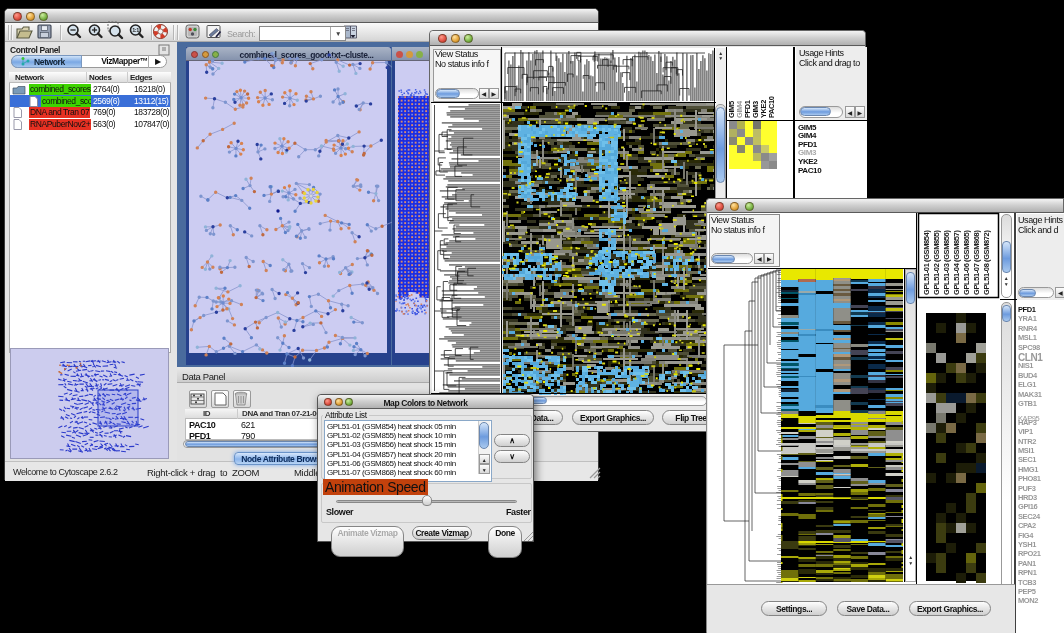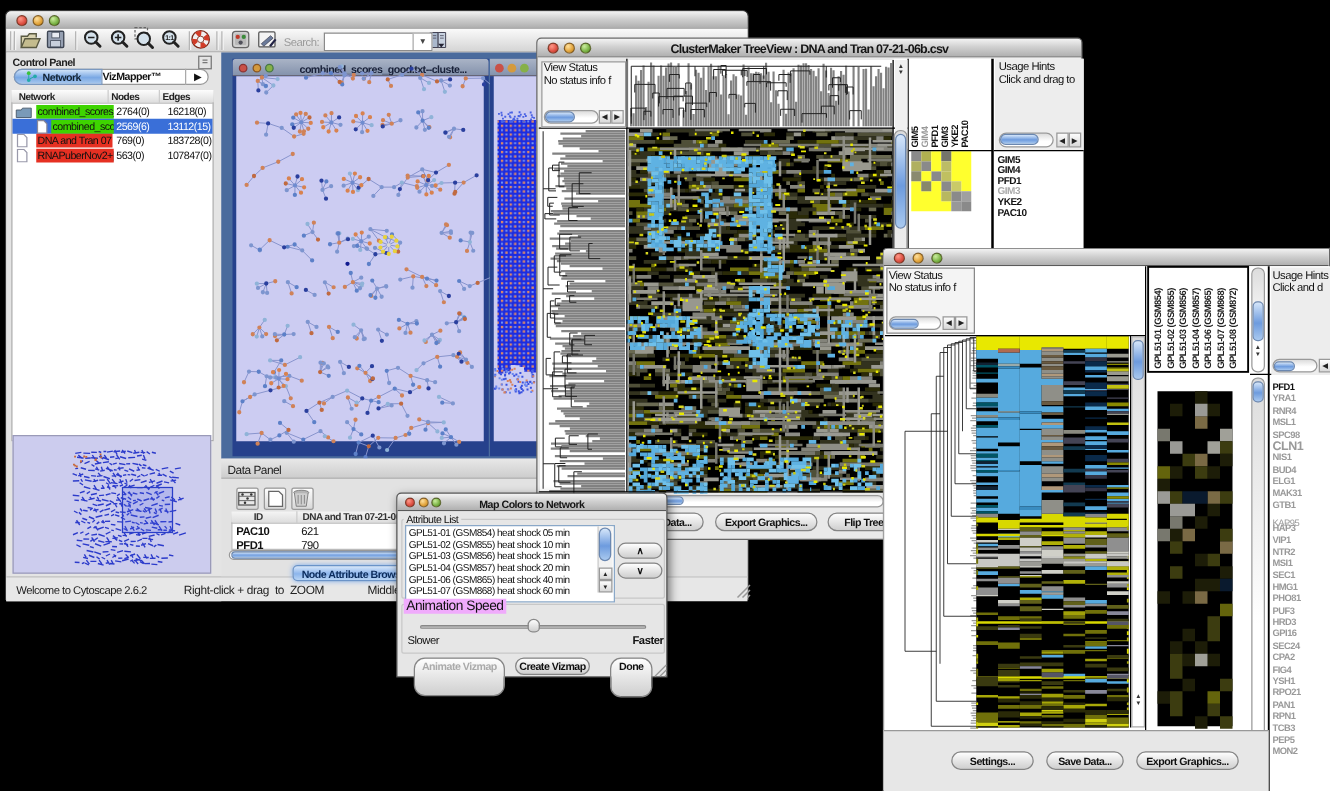--- a/index.html
+++ b/index.html
@@ -95,21 +95,21 @@
       <path d="M5 4h4M5 6h4" stroke="#777"></path>
     </svg>
     <div class="abs" style="left:6px;top:46px;width:156px;height:13px;background:#fff;border:1px solid #999;border-radius:7px"></div>
     <div class="abs" style="left:6px;top:46px;width:71px;height:13px;background:linear-gradient(#cfe2f8,#7aa8e4 55%,#a8c8ee);border:1px solid #7a98c0;border-radius:7px 0 0 7px;text-align:center;font-size:8.5px;font-weight:bold;color:#123;line-height:13px">&nbsp;&nbsp;&nbsp;Network</div>
     <svg width="12" height="12" viewBox="0 0 12 12" style="left:15px;top:47px">
       <circle cx="3" cy="2.5" r="1.5" fill="#3ac23a"></circle>
       <circle cx="3" cy="8" r="1.5" fill="#2aa"></circle>
       <circle cx="8" cy="5" r="1.5" fill="#2aa"></circle>
       <path d="M3 4v3M4 7l3-1.5" stroke="#2aa" stroke-width=".8"></path>
     </svg>
-    <div class="abs" style="left:77px;top:46px;width:66px;height:13px;font-size:8.5px;font-weight:bold;color:#111;text-align:left;line-height:13px">VizMapper™</div>
+    <div class="abs" style="left:77px;top:46px;width:66px;height:13px;font-size:8.5px;font-weight:bold;color:#111;text-align:right;line-height:13px">VizMapper™</div>
     <div class="abs" style="left:143px;top:46px;width:19px;height:13px;border-left:1px solid #aaa;text-align:center;font-size:8px;line-height:13px;color:#111">▶</div>
     <div class="abs" style="left:4px;top:63px;width:162px;height:281px;background:#fff;border:1px solid #aaa"></div>
     <div class="abs" style="left:4px;top:63px;width:162px;height:11px;background:linear-gradient(#fdfdfd,#ddd);border-bottom:1px solid #bbb;font-size:8px;font-weight:bold;color:#222">
       <span class="abs" style="left:6px;top:1px">Network</span>
       <span class="abs" style="left:80px;top:1px">Nodes</span>
       <span class="abs" style="left:121px;top:1px">Edges</span>
       <span class="abs" style="left:77px;top:0;width:1px;height:11px;background:#ccc"></span>
       <span class="abs" style="left:118px;top:0;width:1px;height:11px;background:#ccc"></span>
     </div>
     <div class="abs" style="left:5px;top:74.5px;width:160px;height:11.6px;font-size:8.5px;color:#111">
@@ -239,21 +239,20 @@
     <div class="abs" style="left:236px;top:422px;font-size:9px;color:#111">790</div>
     <div class="trk" style="left:178px;top:430.5px;width:268px;height:8.5px"></div>
     <div class="pill" style="left:180px;top:431.5px;width:246px;height:6.5px"></div>
     <div class="abs" style="left:229px;top:443px;width:101px;height:13px;background:linear-gradient(#d7e7fb,#8cb5ec 55%,#b8d4f4);border:1px solid #6a93c8;border-radius:4px;box-shadow:0 0 4px #7aaaee;font-size:8.5px;font-weight:bold;color:#0a2a5a;text-align:center;line-height:12px;white-space:nowrap;overflow:hidden">Node Attribute Browser</div>
   </div>
 <div class="w" style="left:429px;top:30px;width:437px;height:402px;background:#e9e9e9;border:1px solid #666;border-radius:4px 4px 0 0">
     <div class="tbar" style="height:15px"></div>
     <span class="tl r" style="left:8px;top:3px"></span>
     <span class="tl y" style="left:21px;top:3px"></span>
     <span class="tl g" style="left:34px;top:3px"></span>
-    <div class="tt" style="top:3px;font-size:10px;letter-spacing:-0.6px">ClusterMaker TreeView : DNA and Tran 07-21-06b.csv</div>
     <svg width="437" height="402" viewBox="429 30 437 402">
       <rect x="714" y="46" width="152" height="386" fill="#fff"></rect>
       <rect x="502" y="47" width="211" height="54" fill="#fff"></rect>
       <path fill="#828282" d="M503 85.4h1.7v14.6h-1.7zM505 89.5h1.7v10.5h-1.7zM507 59.4h1.7v40.6h-1.7zM509 63.6h1.7v36.4h-1.7zM511 55.0h1.7v45.0h-1.7zM513 51.4h1.7v48.6h-1.7zM515 84.5h1.7v15.5h-1.7zM517 64.4h1.7v35.6h-1.7zM519 49.0h1.7v51.0h-1.7zM521 51.4h1.7v48.6h-1.7zM525 59.6h1.7v40.4h-1.7zM527 51.3h1.7v48.7h-1.7zM529 59.6h1.7v40.4h-1.7zM531 53.0h1.7v47.0h-1.7zM533 49.7h1.7v50.3h-1.7zM535 49.0h1.7v51.0h-1.7zM537 52.4h1.7v47.6h-1.7zM539 52.5h1.7v47.5h-1.7zM541 49.6h1.7v50.4h-1.7zM545 87.0h1.7v13.0h-1.7zM547 71.7h1.7v28.3h-1.7zM549 49.5h1.7v50.5h-1.7zM551 66.3h1.7v33.7h-1.7zM553 90.1h1.7v9.9h-1.7zM555 54.8h1.7v45.2h-1.7zM557 57.2h1.7v42.8h-1.7zM559 61.2h1.7v38.8h-1.7zM561 52.7h1.7v47.3h-1.7zM563 70.9h1.7v29.1h-1.7zM565 52.4h1.7v47.6h-1.7zM567 49.9h1.7v50.1h-1.7zM569 60.0h1.7v40.0h-1.7zM571 59.9h1.7v40.1h-1.7zM573 51.6h1.7v48.4h-1.7zM575 74.6h1.7v25.4h-1.7zM577 59.1h1.7v40.9h-1.7zM579 58.2h1.7v41.8h-1.7zM581 90.4h1.7v9.6h-1.7zM583 63.4h1.7v36.6h-1.7zM585 58.3h1.7v41.7h-1.7zM587 60.0h1.7v40.0h-1.7zM589 74.5h1.7v25.5h-1.7zM591 75.3h1.7v24.7h-1.7zM593 50.6h1.7v49.4h-1.7zM595 90.7h1.7v9.3h-1.7zM597 52.7h1.7v47.3h-1.7zM599 57.6h1.7v42.4h-1.7zM601 57.6h1.7v42.4h-1.7zM603 56.3h1.7v43.7h-1.7zM605 56.7h1.7v43.3h-1.7zM607 57.5h1.7v42.5h-1.7zM609 59.4h1.7v40.6h-1.7zM611 49.1h1.7v50.9h-1.7zM613 56.4h1.7v43.6h-1.7zM615 80.7h1.7v19.3h-1.7zM617 56.1h1.7v43.9h-1.7zM619 71.2h1.7v28.8h-1.7zM621 82.0h1.7v18.0h-1.7zM625 54.8h1.7v45.2h-1.7zM627 90.0h1.7v10.0h-1.7zM629 56.9h1.7v43.1h-1.7zM631 57.6h1.7v42.4h-1.7zM633 53.6h1.7v46.4h-1.7zM635 80.4h1.7v19.6h-1.7zM637 50.8h1.7v49.2h-1.7zM639 51.4h1.7v48.6h-1.7zM641 49.5h1.7v50.5h-1.7zM643 49.6h1.7v50.4h-1.7zM645 51.0h1.7v49.0h-1.7zM647 54.1h1.7v45.9h-1.7zM649 55.5h1.7v44.5h-1.7zM651 60.0h1.7v40.0h-1.7zM653 53.5h1.7v46.5h-1.7zM655 72.0h1.7v28.0h-1.7zM657 50.0h1.7v50.0h-1.7zM659 55.4h1.7v44.6h-1.7zM661 73.4h1.7v26.6h-1.7zM663 53.1h1.7v46.9h-1.7zM665 55.2h1.7v44.8h-1.7zM667 79.5h1.7v20.5h-1.7zM669 60.0h1.7v40.0h-1.7zM671 55.8h1.7v44.2h-1.7zM673 58.8h1.7v41.2h-1.7zM675 51.5h1.7v48.5h-1.7zM677 72.2h1.7v27.8h-1.7zM681 51.9h1.7v48.1h-1.7zM685 52.5h1.7v47.5h-1.7zM689 54.2h1.7v45.8h-1.7zM691 53.9h1.7v46.1h-1.7zM693 86.5h1.7v13.5h-1.7zM695 52.0h1.7v48.0h-1.7zM697 67.9h1.7v32.1h-1.7zM699 59.9h1.7v40.1h-1.7zM701 54.2h1.7v45.8h-1.7zM703 57.2h1.7v42.8h-1.7zM705 69.6h1.7v30.4h-1.7zM707 52.3h1.7v47.7h-1.7zM709 53.0h1.7v47.0h-1.7zM711 49.4h1.7v50.6h-1.7z"></path>
       <path stroke="#222" stroke-width="0.8" fill="none" d="M551.7 86.6h10.7M551.7 86.6v8.3M562.5 86.6v6.3M506.8 66.5h16.2M506.8 66.5v6.5M523.0 66.5v7.2M623.5 86.4h11.2M623.5 86.4v5.3M634.7 86.4v5.4M665.0 61.2h6.3M665.0 61.2v8.0M671.3 61.2v3.4M662.1 66.7h14.8M662.1 66.7v4.7M676.9 66.7v7.7M676.1 68.6h5.4M676.1 68.6v6.3M681.5 68.6v6.0M566.5 73.0h5.6M566.5 73.0v7.9M572.1 73.0v3.4M547.5 81.5h16.9M547.5 81.5v7.0M564.4 81.5v3.2M640.6 89.9h19.6M640.6 89.9v7.2M660.2 89.9v3.3M663.1 75.5h6.7M663.1 75.5v8.7M669.9 75.5v7.3M529.4 86.6h8.0M529.4 86.6v3.9M537.4 86.6v6.7M582.2 74.5h5.7M582.2 74.5v3.3M588.0 74.5v3.6M575.7 51.4h4.2M575.7 51.4v6.5M579.9 51.4v7.5M670.0 66.7h5.3M670.0 66.7v4.9M675.3 66.7v6.6M596.5 64.3h19.0M596.5 64.3v3.3M615.5 64.3v7.2M532.6 69.7h13.7M532.6 69.7v8.5M546.3 69.7v6.3M621.3 71.6h7.5M621.3 71.6v4.5M628.8 71.6v7.5M601.7 58.6h5.3M601.7 58.6v5.2M607.0 58.6v7.4M537.9 75.9h15.1M537.9 75.9v3.5M553.0 75.9v7.0M521.2 73.4h5.1M521.2 73.4v4.4M526.4 73.4v8.3M594.8 81.7h8.5M594.8 81.7v3.2M603.3 81.7v7.4M514.1 88.0h5.6M514.1 88.0v7.1M519.7 88.0v4.3M525.9 76.3h19.5M525.9 76.3v7.9M545.5 76.3v3.8M622.1 58.6h9.0M622.1 58.6v5.0M631.1 58.6v6.7M569.9 54.6h9.6M569.9 54.6v8.0M579.5 54.6v6.9M656.1 83.9h10.4M656.1 83.9v6.1M666.4 83.9v6.6M612.3 65.2h15.6M612.3 65.2v3.6M627.9 65.2v3.2M542.3 85.5h3.7M542.3 85.5v5.9M545.9 85.5v7.6M504.1 85.5h11.0M504.1 85.5v6.7M515.1 85.5v5.6M592.0 55.3h4.7M592.0 55.3v4.0M596.7 55.3v5.2M576.9 55.2h18.0M576.9 55.2v4.5M594.9 55.2v4.7M534.5 58.6h7.9M534.5 58.6v5.9M542.4 58.6v3.2M678.7 87.5h9.3M678.7 87.5v7.1M688.0 87.5v7.0M593.2 53.8h19.1M593.2 53.8v7.0M612.2 53.8v4.7M631.5 55.7h15.4M631.5 55.7v4.2M646.9 55.7v3.1M547.6 65.4h4.3M547.6 65.4v8.8M551.9 65.4v5.2M504 52h200M504 52v46M610 52v10M555 52v8M660 52v9"></path>
       <rect x="431" y="102" width="69" height="290" fill="#fff"></rect>
       <path fill="#828282" d="M467.5 103h31.5v1.7h-31.5zM447.3 105h51.7v1.7h-51.7zM463.9 107h35.1v1.7h-35.1zM449.2 109h49.8v1.7h-49.8zM445.5 111h53.5v1.7h-53.5zM445.8 113h53.2v1.7h-53.2zM449.2 115h49.8v1.7h-49.8zM462.7 117h36.3v1.7h-36.3zM477.8 119h21.2v1.7h-21.2zM440.8 121h58.2v1.7h-58.2zM451.3 123h47.7v1.7h-47.7zM447.2 125h51.8v1.7h-51.8zM481.1 127h17.9v1.7h-17.9zM447.8 129h51.2v1.7h-51.2zM452.9 131h46.1v1.7h-46.1zM442.3 133h56.7v1.7h-56.7zM450.3 135h48.7v1.7h-48.7zM447.3 137h51.7v1.7h-51.7zM444.8 139h54.2v1.7h-54.2zM450.1 141h48.9v1.7h-48.9zM448.9 143h50.1v1.7h-50.1zM450.7 145h48.3v1.7h-48.3zM443.3 147h55.7v1.7h-55.7zM452.0 149h47.0v1.7h-47.0zM448.4 151h50.6v1.7h-50.6zM459.8 153h39.2v1.7h-39.2zM450.5 157h48.5v1.7h-48.5zM477.5 159h21.5v1.7h-21.5zM447.9 161h51.1v1.7h-51.1zM448.5 163h50.5v1.7h-50.5zM449.0 165h50.0v1.7h-50.0zM439.7 167h59.3v1.7h-59.3zM441.6 169h57.4v1.7h-57.4zM460.2 171h38.8v1.7h-38.8zM471.6 173h27.4v1.7h-27.4zM444.7 175h54.3v1.7h-54.3zM442.3 177h56.7v1.7h-56.7zM447.2 179h51.8v1.7h-51.8zM446.4 183h52.6v1.7h-52.6zM444.8 185h54.2v1.7h-54.2zM461.3 187h37.7v1.7h-37.7zM438.8 189h60.2v1.7h-60.2zM455.6 191h43.4v1.7h-43.4zM451.1 193h47.9v1.7h-47.9zM440.7 195h58.3v1.7h-58.3zM443.9 197h55.1v1.7h-55.1zM467.7 199h31.3v1.7h-31.3zM443.1 201h55.9v1.7h-55.9zM446.5 203h52.5v1.7h-52.5zM439.4 205h59.6v1.7h-59.6zM444.5 207h54.5v1.7h-54.5zM447.8 209h51.2v1.7h-51.2zM454.7 211h44.3v1.7h-44.3zM481.0 213h18.0v1.7h-18.0zM447.7 215h51.3v1.7h-51.3zM451.2 217h47.8v1.7h-47.8zM448.9 219h50.1v1.7h-50.1zM448.0 221h51.0v1.7h-51.0zM483.3 223h15.7v1.7h-15.7zM454.7 225h44.3v1.7h-44.3zM451.5 227h47.5v1.7h-47.5zM453.0 229h46.0v1.7h-46.0zM472.4 231h26.6v1.7h-26.6zM440.4 233h58.6v1.7h-58.6zM451.9 235h47.1v1.7h-47.1zM474.4 237h24.6v1.7h-24.6zM448.2 239h50.8v1.7h-50.8zM444.5 241h54.5v1.7h-54.5zM439.0 243h60.0v1.7h-60.0zM445.4 245h53.6v1.7h-53.6zM440.1 247h58.9v1.7h-58.9zM441.1 249h57.9v1.7h-57.9zM450.7 251h48.3v1.7h-48.3zM442.4 253h56.6v1.7h-56.6zM449.0 255h50.0v1.7h-50.0zM442.6 257h56.4v1.7h-56.4zM443.6 259h55.4v1.7h-55.4zM448.0 263h51.0v1.7h-51.0zM463.9 265h35.1v1.7h-35.1zM457.3 267h41.7v1.7h-41.7zM438.9 269h60.1v1.7h-60.1zM455.7 271h43.3v1.7h-43.3zM443.1 273h55.9v1.7h-55.9zM449.0 275h50.0v1.7h-50.0zM450.9 277h48.1v1.7h-48.1zM448.1 279h50.9v1.7h-50.9zM447.3 281h51.7v1.7h-51.7zM451.8 283h47.2v1.7h-47.2zM476.0 285h23.0v1.7h-23.0zM472.8 287h26.2v1.7h-26.2zM440.8 289h58.2v1.7h-58.2zM477.2 291h21.8v1.7h-21.8zM441.6 293h57.4v1.7h-57.4zM483.8 295h15.2v1.7h-15.2zM448.9 297h50.1v1.7h-50.1zM438.5 299h60.5v1.7h-60.5zM451.3 301h47.7v1.7h-47.7zM482.3 303h16.7v1.7h-16.7zM453.7 305h45.3v1.7h-45.3zM439.0 307h60.0v1.7h-60.0zM454.8 309h44.2v1.7h-44.2zM439.9 311h59.1v1.7h-59.1zM451.7 313h47.3v1.7h-47.3zM445.9 315h53.1v1.7h-53.1zM441.8 317h57.2v1.7h-57.2zM458.2 319h40.8v1.7h-40.8zM470.4 321h28.6v1.7h-28.6zM468.4 323h30.6v1.7h-30.6zM444.6 325h54.4v1.7h-54.4zM447.7 327h51.3v1.7h-51.3zM449.8 329h49.2v1.7h-49.2zM450.9 331h48.1v1.7h-48.1zM462.8 333h36.2v1.7h-36.2zM443.2 335h55.8v1.7h-55.8zM438.1 337h60.9v1.7h-60.9zM446.7 339h52.3v1.7h-52.3zM454.9 341h44.1v1.7h-44.1zM450.7 343h48.3v1.7h-48.3zM451.4 345h47.6v1.7h-47.6zM467.6 347h31.4v1.7h-31.4zM478.9 349h20.1v1.7h-20.1zM472.8 351h26.2v1.7h-26.2zM439.8 353h59.2v1.7h-59.2zM448.1 355h50.9v1.7h-50.9zM439.6 357h59.4v1.7h-59.4zM454.8 359h44.2v1.7h-44.2zM442.9 363h56.1v1.7h-56.1zM481.3 365h17.7v1.7h-17.7zM446.8 367h52.2v1.7h-52.2zM466.6 369h32.4v1.7h-32.4zM444.4 371h54.6v1.7h-54.6zM448.3 373h50.7v1.7h-50.7zM460.8 377h38.2v1.7h-38.2zM453.0 379h46.0v1.7h-46.0zM441.8 383h57.2v1.7h-57.2zM446.7 385h52.3v1.7h-52.3zM463.9 387h35.1v1.7h-35.1zM447.3 389h51.7v1.7h-51.7zM438.3 391h60.7v1.7h-60.7z"></path>
       <path stroke="#222" stroke-width="0.8" fill="none" d="M436.8 249.7v19.1M436.8 249.7h6.1M436.8 268.8h3.1M458.1 376.4v21.5M458.1 376.4h6.4M458.1 397.8h3.5M462.4 137.2v16.7M462.4 137.2h9.9M462.4 153.9h9.0M453.0 224.0v8.6M453.0 224.0h5.4M453.0 232.6h6.8M469.3 346.2v12.2M469.3 346.2h8.0M469.3 358.4h3.3M456.0 308.6v15.9M456.0 308.6h3.0M456.0 324.5h9.2M439.3 239.7v13.7M439.3 239.7h3.2M439.3 253.4h3.1M438.7 161.5v9.5M438.7 161.5h3.4M438.7 171.0h8.1M441.1 296.5v19.9M441.1 296.5h8.1M441.1 316.4h7.2M446.2 128.7v19.8M446.2 128.7h4.3M446.2 148.4h4.3M447.2 357.3v8.0M447.2 357.3h6.8M447.2 365.2h5.5M448.9 283.7v5.6M448.9 283.7h7.1M448.9 289.3h7.3M456.6 270.9v8.8M456.6 270.9h9.8M456.6 279.7h6.4M442.3 280.5v19.1M442.3 280.5h4.9M442.3 299.5h9.8M446.7 186.4v11.7M446.7 186.4h10.0M446.7 198.1h6.8M443.3 349.5v6.9M443.3 349.5h7.5M443.3 356.5h5.2M435.9 285.7v13.1M435.9 285.7h3.8M435.9 298.9h6.1M442.7 250.2v7.2M442.7 250.2h3.0M442.7 257.4h4.9M454.9 188.7v11.0M454.9 188.7h9.0M454.9 199.7h8.0M451.3 307.0v9.1M451.3 307.0h8.1M451.3 316.1h9.3M434.9 169.9v4.3M434.9 169.9h6.6M434.9 174.1h9.1M456.7 146.0v18.1M456.7 146.0h9.0M456.7 164.1h9.3M438.0 133.4v18.3M438.0 133.4h3.8M438.0 151.7h5.8M443.2 237.9v5.3M443.2 237.9h4.2M443.2 243.2h3.9M441.0 131.1v4.4M441.0 131.1h5.3M441.0 135.5h5.9M451.0 294.3v15.0M451.0 294.3h5.3M451.0 309.3h7.3M437.2 156.9v7.2M437.2 156.9h7.7M437.2 164.0h4.0M453.9 165.1v10.3M453.9 165.1h7.5M453.9 175.4h7.1M466.8 267.3v7.5M466.8 267.3h8.2M466.8 274.8h5.8M437.4 212.7v14.4M437.4 212.7h7.5M437.4 227.0h9.3M442.4 203.7v13.0M442.4 203.7h9.4M442.4 216.7h5.6M446.8 202.8v16.8M446.8 202.8h9.3M446.8 219.6h5.9M454.8 265.4v9.5M454.8 265.4h6.3M454.8 274.9h3.7M454.3 347.6v6.9M454.3 347.6h7.7M454.3 354.5h6.3M470.0 193.8v12.2M470.0 193.8h3.1M470.0 205.9h9.2M456.6 270.4v12.7M456.6 270.4h7.5M456.6 283.0h8.8M446.0 371.6v13.3M446.0 371.6h5.5M446.0 384.8h9.4M454.7 235.5v5.3M454.7 235.5h3.8M454.7 240.8h5.4M452.9 282.3v15.0M452.9 282.3h8.8M452.9 297.3h7.3M442.8 369.8v18.6M442.8 369.8h8.5M442.8 388.4h5.5M433.5 104v286M433.5 150h10M433.5 230h8M433.5 310h12M433.5 370h9"></path>
       <rect x="502" y="102" width="211" height="290" fill="#000"></rect>
       <path fill="#32321e" d="M532 102h9v3h-9zM541 102h15v3h-15zM556 102h12v3h-12zM649 102h15v3h-15zM688 102h6v3h-6zM514 105h12v3h-12zM550 105h18v3h-18zM628 105h6v3h-6zM667 105h15v3h-15zM682 108h18v3h-18zM595 111h9v3h-9zM604 111h6v3h-6zM622 114h6v3h-6zM628 114h18v3h-18zM670 114h9v3h-9zM538 117h12v3h-12zM583 117h6v3h-6zM619 117h9v3h-9zM649 117h9v3h-9zM691 117h9v3h-9zM511 120h3v3h-3zM514 120h9v3h-9zM607 120h6v3h-6zM682 120h18v3h-18zM502 123h18v3h-18zM658 123h6v3h-6zM712 123h1v3h-1zM622 126h9v3h-9zM502 129h9v3h-9zM559 129h18v3h-18zM610 129h18v3h-18zM631 129h3v3h-3zM688 129h15v3h-15zM709 129h3v3h-3zM559 132h18v3h-18zM649 132h3v3h-3zM682 132h12v3h-12zM712 132h1v3h-1zM502 135h6v3h-6zM544 135h6v3h-6zM622 135h6v3h-6zM640 135h18v3h-18zM502 138h6v3h-6zM508 138h9v3h-9zM535 138h6v3h-6zM634 138h6v3h-6zM688 141h6v3h-6zM502 144h6v3h-6zM508 144h18v3h-18zM550 144h12v3h-12zM562 144h6v3h-6zM658 144h18v3h-18zM712 144h1v3h-1zM511 147h6v3h-6zM598 147h15v3h-15zM685 147h15v3h-15zM532 150h15v3h-15zM550 150h6v3h-6zM586 150h18v3h-18zM535 153h3v3h-3zM568 153h6v3h-6zM631 153h6v3h-6zM655 153h6v3h-6zM694 153h3v3h-3zM697 153h15v3h-15zM712 153h1v3h-1zM538 156h15v3h-15zM559 156h18v3h-18zM637 156h6v3h-6zM517 159h6v3h-6zM541 159h6v3h-6zM598 159h6v3h-6zM637 159h12v3h-12zM679 159h6v3h-6zM520 162h6v3h-6zM676 162h15v3h-15zM691 162h15v3h-15zM514 165h6v3h-6zM532 165h9v3h-9zM559 165h6v3h-6zM565 165h12v3h-12zM577 165h3v3h-3zM580 165h15v3h-15zM640 165h12v3h-12zM520 168h6v3h-6zM529 168h6v3h-6zM637 168h3v3h-3zM640 168h6v3h-6zM547 171h15v3h-15zM685 171h15v3h-15zM526 174h6v3h-6zM544 174h6v3h-6zM574 174h6v3h-6zM622 174h18v3h-18zM535 177h18v3h-18zM607 177h6v3h-6zM625 177h6v3h-6zM631 177h12v3h-12zM697 177h12v3h-12zM502 180h12v3h-12zM565 180h15v3h-15zM619 180h18v3h-18zM649 180h12v3h-12zM661 180h12v3h-12zM679 180h6v3h-6zM685 180h6v3h-6zM502 183h18v3h-18zM571 183h18v3h-18zM709 183h4v3h-4zM556 186h18v3h-18zM619 186h3v3h-3zM643 186h12v3h-12zM676 186h18v3h-18zM694 186h6v3h-6zM709 186h3v3h-3zM532 189h9v3h-9zM595 189h12v3h-12zM655 189h6v3h-6zM676 189h6v3h-6zM502 192h18v3h-18zM523 192h6v3h-6zM628 192h9v3h-9zM565 195h9v3h-9zM598 195h6v3h-6zM613 195h6v3h-6zM658 195h12v3h-12zM547 198h12v3h-12zM592 198h9v3h-9zM607 198h18v3h-18zM625 198h3v3h-3zM628 198h3v3h-3zM520 201h9v3h-9zM547 201h12v3h-12zM646 201h12v3h-12zM565 204h9v3h-9zM574 204h6v3h-6zM580 204h18v3h-18zM649 204h18v3h-18zM514 207h18v3h-18zM559 207h9v3h-9zM598 213h9v3h-9zM691 213h12v3h-12zM517 216h9v3h-9zM568 216h3v3h-3zM571 216h6v3h-6zM592 216h6v3h-6zM526 219h9v3h-9zM538 219h9v3h-9zM547 219h6v3h-6zM637 219h9v3h-9zM655 219h3v3h-3zM658 219h3v3h-3zM685 219h3v3h-3zM688 219h6v3h-6zM694 219h3v3h-3zM550 222h15v3h-15zM571 222h3v3h-3zM613 222h3v3h-3zM628 222h6v3h-6zM676 222h18v3h-18zM709 222h4v3h-4zM538 225h18v3h-18zM625 225h15v3h-15zM640 225h6v3h-6zM646 225h15v3h-15zM685 225h9v3h-9zM694 225h6v3h-6zM712 225h1v3h-1zM502 228h12v3h-12zM583 228h18v3h-18zM511 231h15v3h-15zM598 231h6v3h-6zM502 234h3v3h-3zM505 234h6v3h-6zM532 234h18v3h-18zM553 234h6v3h-6zM559 234h6v3h-6zM574 234h15v3h-15zM610 234h6v3h-6zM625 234h18v3h-18zM502 237h6v3h-6zM514 237h6v3h-6zM589 237h18v3h-18zM502 240h9v3h-9zM511 240h6v3h-6zM592 240h6v3h-6zM616 240h15v3h-15zM694 240h6v3h-6zM541 243h6v3h-6zM646 243h6v3h-6zM607 246h6v3h-6zM520 249h9v3h-9zM571 249h15v3h-15zM586 249h15v3h-15zM565 252h3v3h-3zM586 252h6v3h-6zM592 252h9v3h-9zM601 252h15v3h-15zM535 255h6v3h-6zM559 255h15v3h-15zM574 255h9v3h-9zM607 255h12v3h-12zM709 255h4v3h-4zM547 258h3v3h-3zM616 258h3v3h-3zM619 258h6v3h-6zM661 258h18v3h-18zM697 258h9v3h-9zM502 261h6v3h-6zM508 261h12v3h-12zM589 261h9v3h-9zM652 261h18v3h-18zM703 261h6v3h-6zM502 264h3v3h-3zM538 264h9v3h-9zM547 264h6v3h-6zM691 264h3v3h-3zM700 264h3v3h-3zM502 267h3v3h-3zM511 267h12v3h-12zM580 267h9v3h-9zM628 267h9v3h-9zM664 270h15v3h-15zM520 273h15v3h-15zM658 273h15v3h-15zM556 276h3v3h-3zM562 276h6v3h-6zM553 279h6v3h-6zM598 279h15v3h-15zM613 279h18v3h-18zM517 282h6v3h-6zM691 282h18v3h-18zM529 285h6v3h-6zM637 285h3v3h-3zM682 285h6v3h-6zM574 288h18v3h-18zM595 288h18v3h-18zM688 288h15v3h-15zM586 291h12v3h-12zM673 291h6v3h-6zM682 291h15v3h-15zM595 294h9v3h-9zM661 294h9v3h-9zM523 297h6v3h-6zM535 297h12v3h-12zM601 297h18v3h-18zM619 297h9v3h-9zM634 297h9v3h-9zM571 300h15v3h-15zM586 300h18v3h-18zM574 303h9v3h-9zM613 303h6v3h-6zM631 303h12v3h-12zM643 303h6v3h-6zM688 303h6v3h-6zM511 306h12v3h-12zM580 306h6v3h-6zM664 306h6v3h-6zM625 309h12v3h-12zM661 309h12v3h-12zM502 312h9v3h-9zM685 312h18v3h-18zM628 315h6v3h-6zM676 315h6v3h-6zM697 315h12v3h-12zM502 318h15v3h-15zM565 318h15v3h-15zM607 318h6v3h-6zM625 318h9v3h-9zM694 318h18v3h-18zM502 321h6v3h-6zM595 321h3v3h-3zM646 321h9v3h-9zM661 321h3v3h-3zM559 324h15v3h-15zM586 324h6v3h-6zM502 327h3v3h-3zM559 327h6v3h-6zM634 327h12v3h-12zM556 330h9v3h-9zM589 330h6v3h-6zM613 330h6v3h-6zM634 330h12v3h-12zM646 330h12v3h-12zM676 330h6v3h-6zM703 330h6v3h-6zM502 333h12v3h-12zM544 333h3v3h-3zM547 333h6v3h-6zM553 333h6v3h-6zM565 333h3v3h-3zM601 333h3v3h-3zM628 333h15v3h-15zM658 333h3v3h-3zM679 333h9v3h-9zM526 336h3v3h-3zM541 336h15v3h-15zM565 336h6v3h-6zM607 336h18v3h-18zM625 336h12v3h-12zM637 336h3v3h-3zM649 339h9v3h-9zM541 342h3v3h-3zM670 342h15v3h-15zM703 342h9v3h-9zM580 345h9v3h-9zM649 348h6v3h-6zM682 348h9v3h-9zM535 351h6v3h-6zM655 351h6v3h-6zM661 351h9v3h-9zM535 354h6v3h-6zM556 354h15v3h-15zM682 354h6v3h-6zM679 357h6v3h-6zM703 357h9v3h-9zM523 360h6v3h-6zM685 360h6v3h-6zM502 363h6v3h-6zM643 363h15v3h-15zM700 363h9v3h-9zM502 366h9v3h-9zM574 366h9v3h-9zM646 366h6v3h-6zM712 366h1v3h-1zM517 369h18v3h-18zM613 369h12v3h-12zM670 369h18v3h-18zM562 372h3v3h-3zM649 372h9v3h-9zM658 372h12v3h-12zM697 378h6v3h-6zM538 381h6v3h-6zM589 381h12v3h-12zM619 381h3v3h-3zM673 381h12v3h-12zM583 384h15v3h-15zM694 384h6v3h-6zM520 387h12v3h-12zM532 387h12v3h-12zM553 387h6v3h-6zM595 387h18v3h-18zM622 387h18v3h-18zM658 387h15v3h-15zM709 387h4v3h-4zM637 390h18v3h-18zM679 390h12v3h-12z"></path>
@@ -465,23 +464,23 @@
       <div class="abs" style="left:2px;top:37.8px;font-size:8px;color:#111;white-space:nowrap">GPL51-06 (GSM865) heat shock 40 min</div>
       <div class="abs" style="left:2px;top:47.0px;font-size:8px;color:#111;white-space:nowrap">GPL51-07 (GSM868) heat shock 60 min</div>
     </div>
     <div class="abs" style="left:160px;top:26px;width:12px;height:53px;background:#f2f2f2;border-left:1px solid #ccc"></div>
     <div class="pill" style="left:161px;top:26.5px;width:10px;height:27px;border-radius:5px"></div>
     <div class="sq" style="left:160.5px;top:59px;width:11px;height:10px;line-height:10px;font-size:5px">▲</div>
     <div class="sq" style="left:160.5px;top:69px;width:11px;height:10px;line-height:10px;font-size:5px">▼</div>
     <div class="btn" style="left:176px;top:39px;width:36px;height:13px;line-height:12px;border-radius:7px;font-size:8px">∧</div>
     <div class="btn" style="left:176px;top:55px;width:36px;height:13px;line-height:12px;border-radius:7px;font-size:8px">∨</div>
     <div class="abs" style="left:3px;top:88px;width:211px;height:40px;border:1px solid #c8c8c8;border-radius:2px"></div>
-    <div class="abs" style="left:5px;top:84px;font-size:11px;color:#111;background:#f0abfc;padding:0 2px">Animation Speed</div>
+    <div class="abs" style="left:5px;top:84px;font-size:14px;color:#111;background:#c2410c;padding:0 2px">Animation Speed</div>
     <div class="abs" style="left:18px;top:104.5px;width:181px;height:3px;background:linear-gradient(#9a9a9a,#d5d5d5);border:1px solid #888;border-radius:2px"></div>
     <div class="abs" style="left:104px;top:100px;width:10px;height:11px;background:linear-gradient(#fdfdfd,#cfcfcf);border:1px solid #888;border-radius:5px 5px 4px 4px"></div>
-    <div class="abs" style="left:8px;top:112px;font-size:9px;font-weight:normal;color:#111">Slower</div>
+    <div class="abs" style="left:8px;top:112px;font-size:9px;font-weight:bold;color:#111">Slower</div>
     <div class="abs" style="left:188px;top:112px;font-size:9px;font-weight:bold;color:#111">Faster</div>
     <div class="btn" style="left:13px;top:131px;width:73px;height:31px;line-height:13px;font-size:8.5px;color:#aaa">Animate Vizmap</div>
     <div class="btn" style="left:94px;top:131px;width:60px;height:14px;line-height:13px;font-size:8.5px">Create Vizmap</div>
     <div class="btn" style="left:170px;top:131px;width:34px;height:32px;line-height:13px;font-size:8.5px">Done</div>
     <svg width="12" height="12" viewBox="0 0 12 12" style="left:204px;top:135px">
       <path d="M11 2L2 11M11 6l-5 5M11 10l-1 1" stroke="#999" stroke-width="1"></path>
     </svg>
   </div>
 </body></html>

